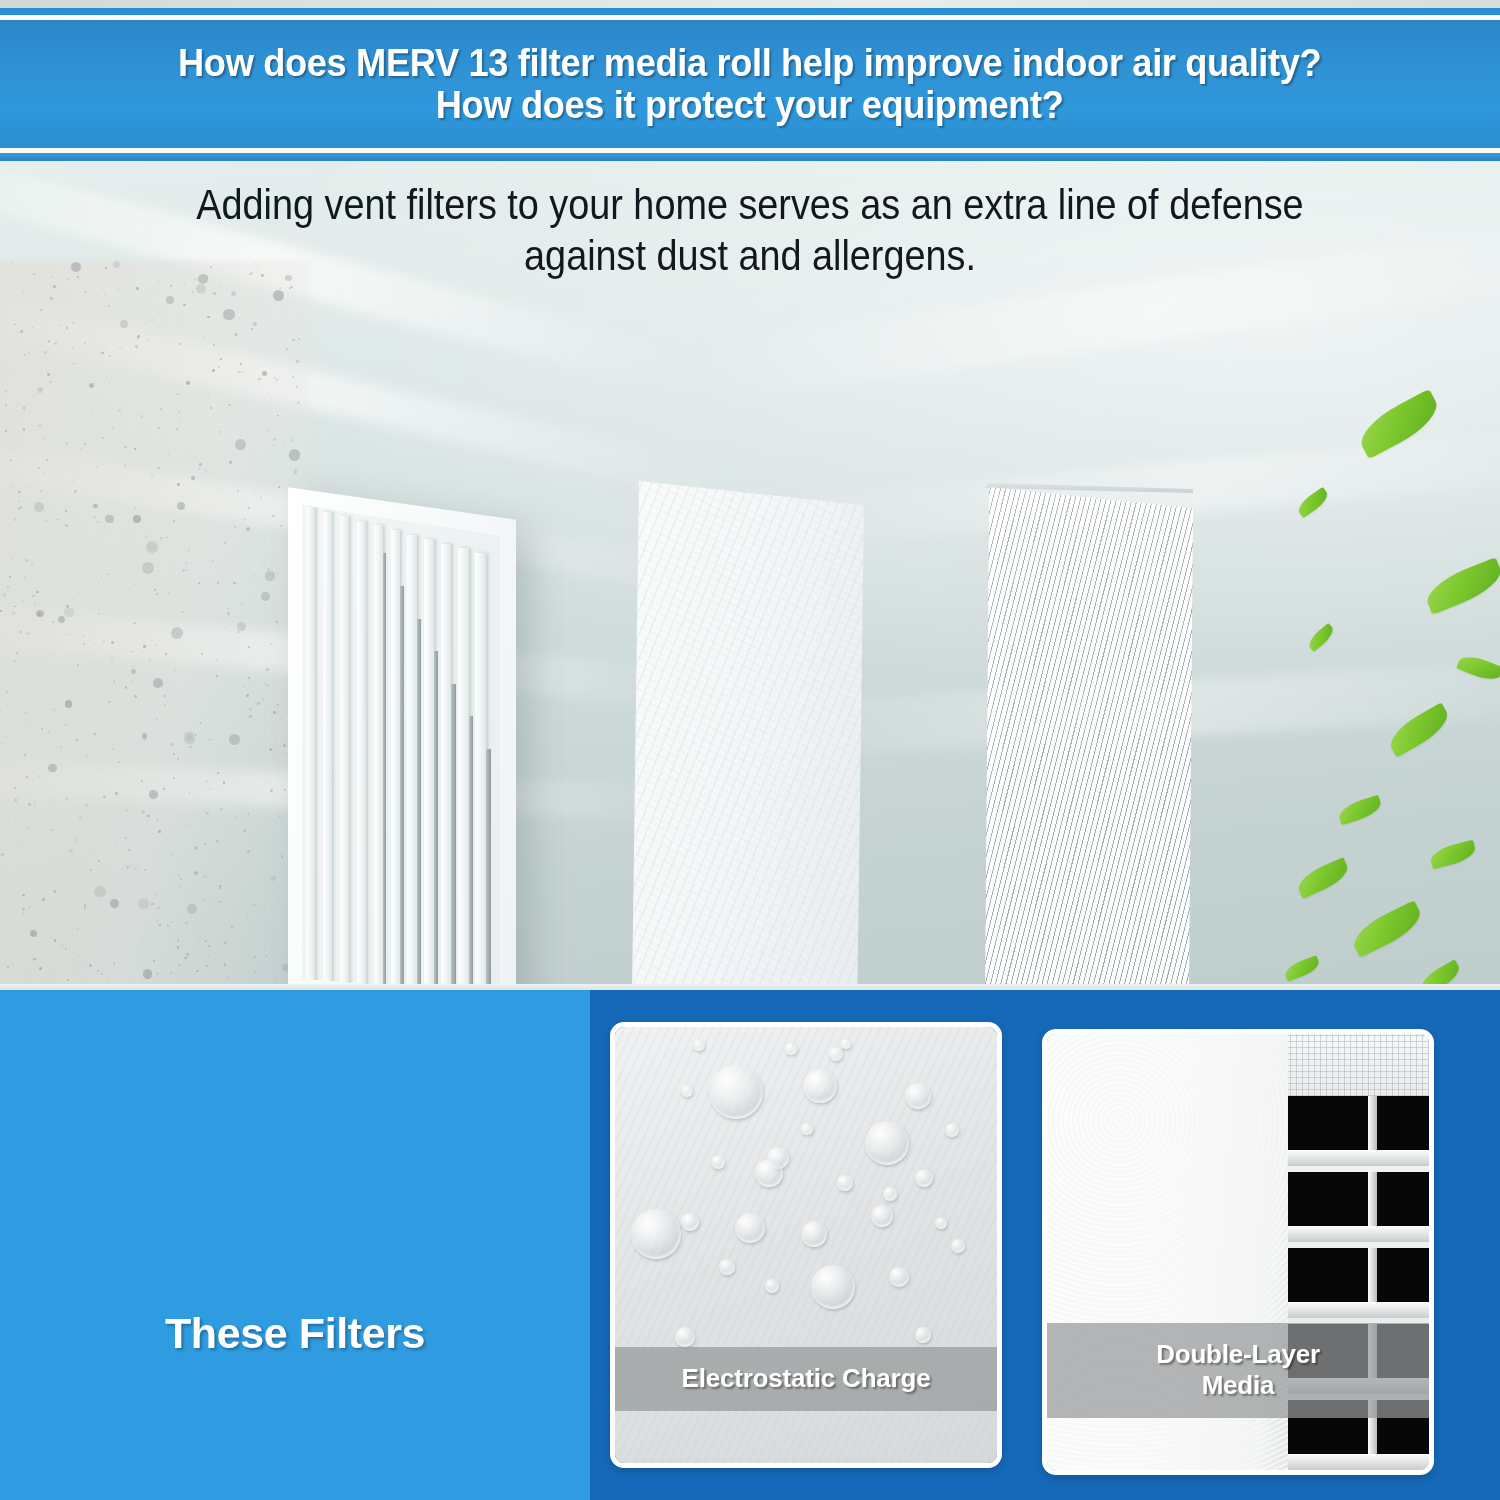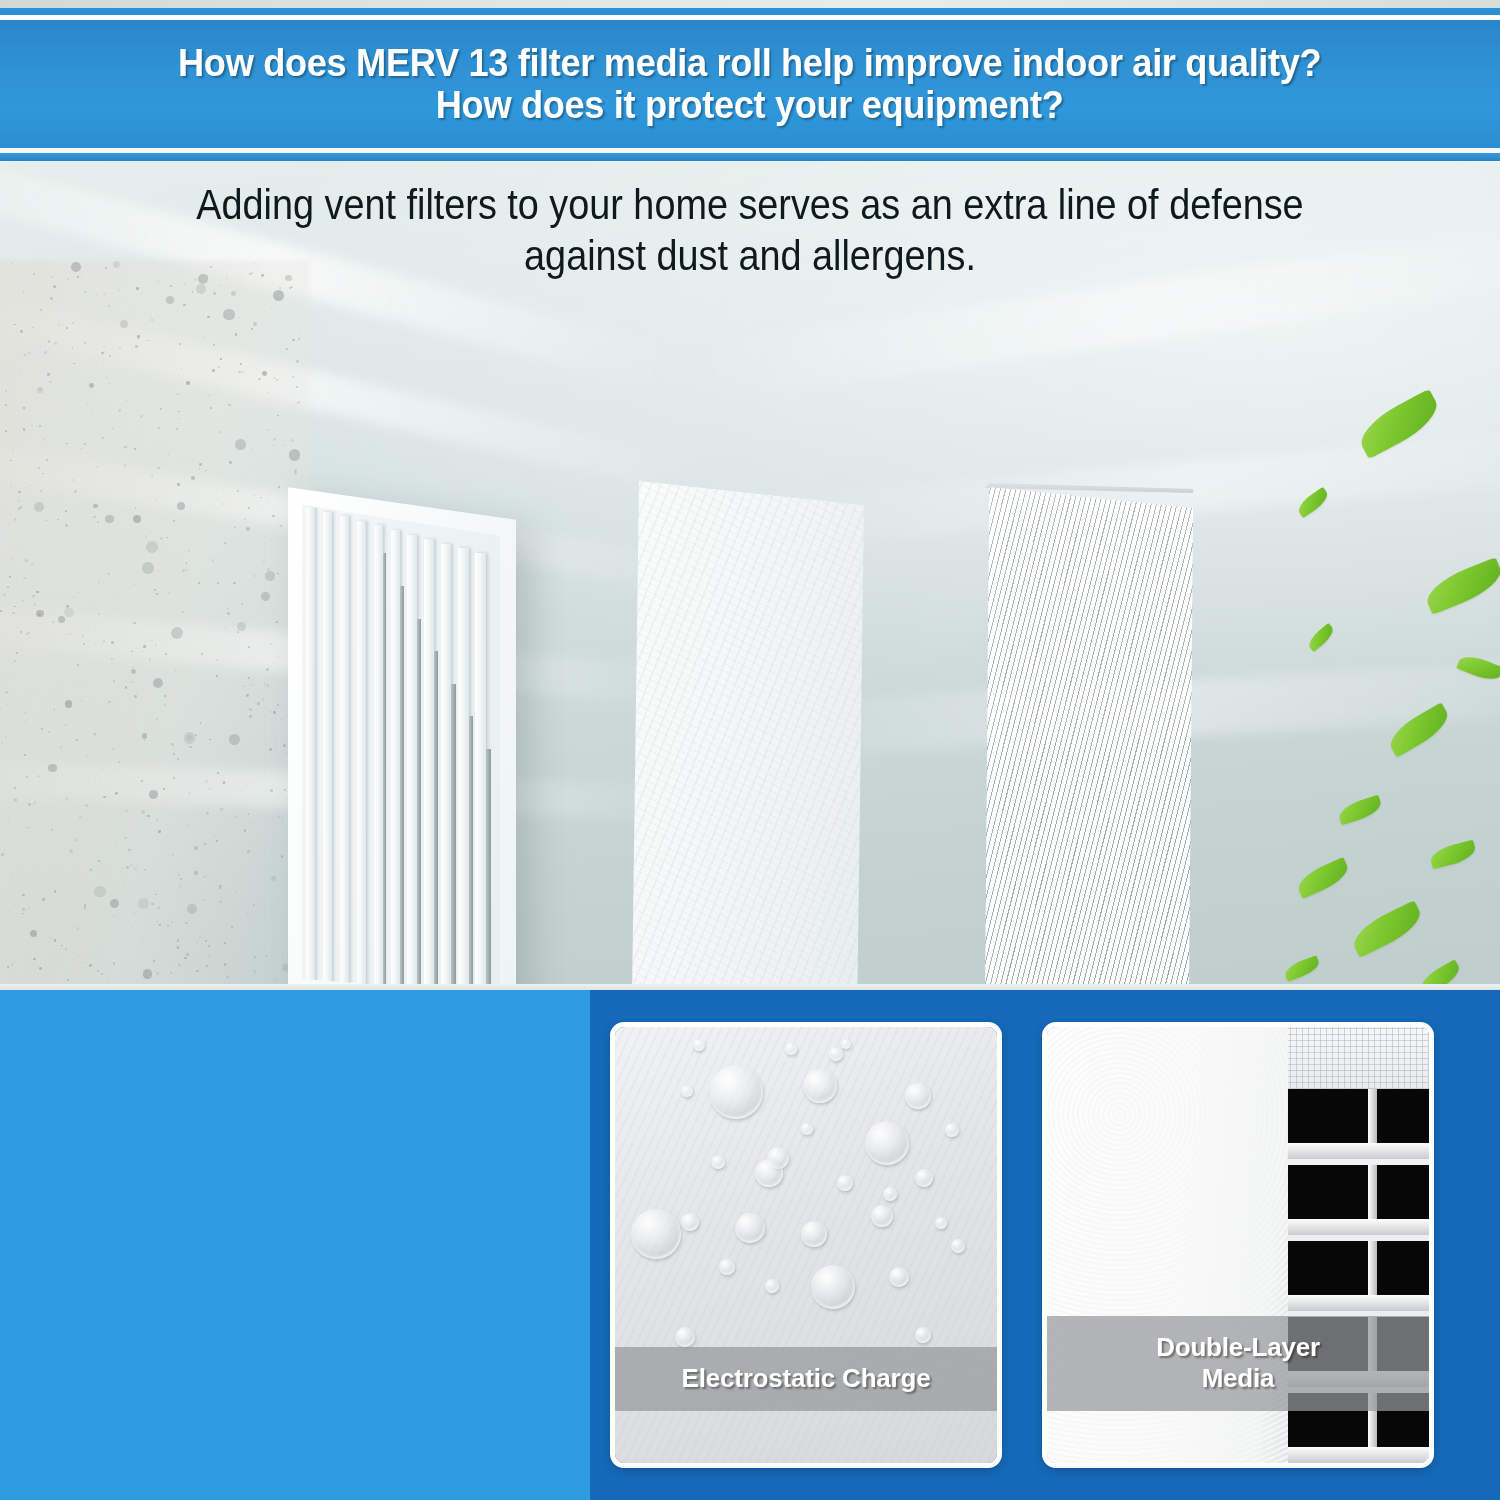--- a/index.html
+++ b/index.html
@@ -127,21 +127,21 @@
 
   .bl-text{ position:absolute; left:0; top:318px; width:590px; text-align:center;
     color:#ffffff; font-weight:bold; font-size:43px; line-height:1.18;
     letter-spacing:-0.4px; text-shadow:2px 2px 3px rgba(0,0,0,0.30); }
 
   
   .card{ position:absolute; top:32px; width:392px; height:446px;
     border:5px solid #ffffff; border-radius:14px; overflow:hidden;
     box-shadow:0 3px 8px rgba(0,0,0,0.18); }
   #card-left{ left:20px; }
-  #card-right{ left:452px; }
+  #card-right{ left:452px;margin-top:7px; }
 
   .card-bg-drops{ position:absolute; inset:0;
     background:
       repeating-linear-gradient(115deg, rgba(198,202,204,0.18) 0 2px, rgba(255,255,255,0) 2px 8px),
       linear-gradient(160deg,#f1f2f3 0%,#e2e4e5 45%,#d6d9da 100%); }
   .drop{ position:absolute; border-radius:50%;
     background:radial-gradient(circle at 34% 28%, rgba(255,255,255,0.98), rgba(230,233,235,0.55) 45%, rgba(186,192,196,0.55) 78%, rgba(160,167,171,0.45));
     box-shadow: inset -1px -2px 3px rgba(255,255,255,0.75), 1px 2px 3px rgba(120,128,132,0.35); }
 
   .card-bg-media{ position:absolute; inset:0; background:#e9ebec; }
@@ -869,20 +869,21 @@
       </div>
 
   </div>
 
   <div class="hero-bottom-rule"></div>
 
   <div class="bottom">
 
     <div class="bottom-left">
       <div class="bl-text">
+        <div>These Filters</div>
       </div>
     </div>
 
     <div class="bottom-right">
 
       <div class="card" id="card-left">
         <div class="card-bg-drops">
           <div id="drop-layer">
               <div class="drop" style="left: 94px; top: 38px; width: 54px; height: 54px;"></div>
               <div class="drop" style="left: 188px; top: 42px; width: 34px; height: 34px;"></div>

